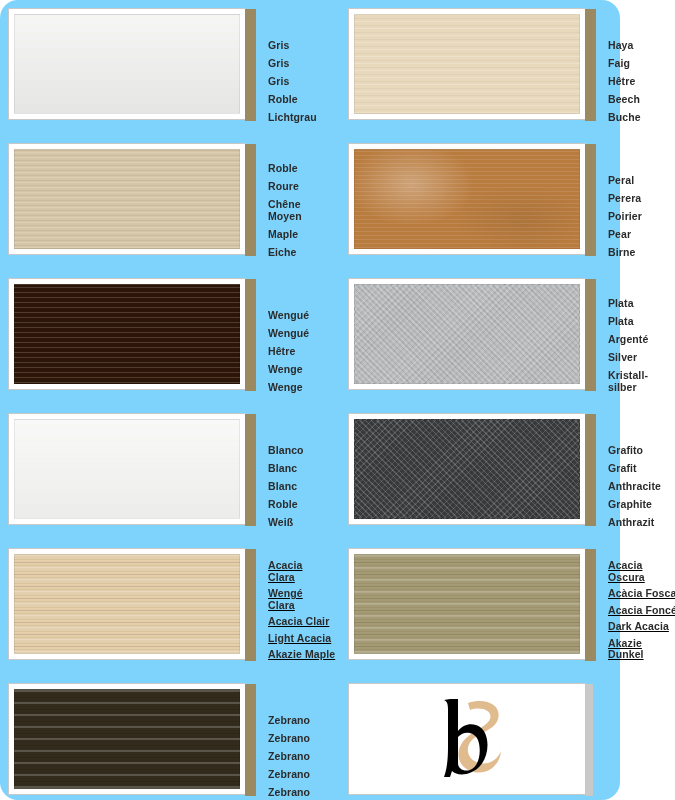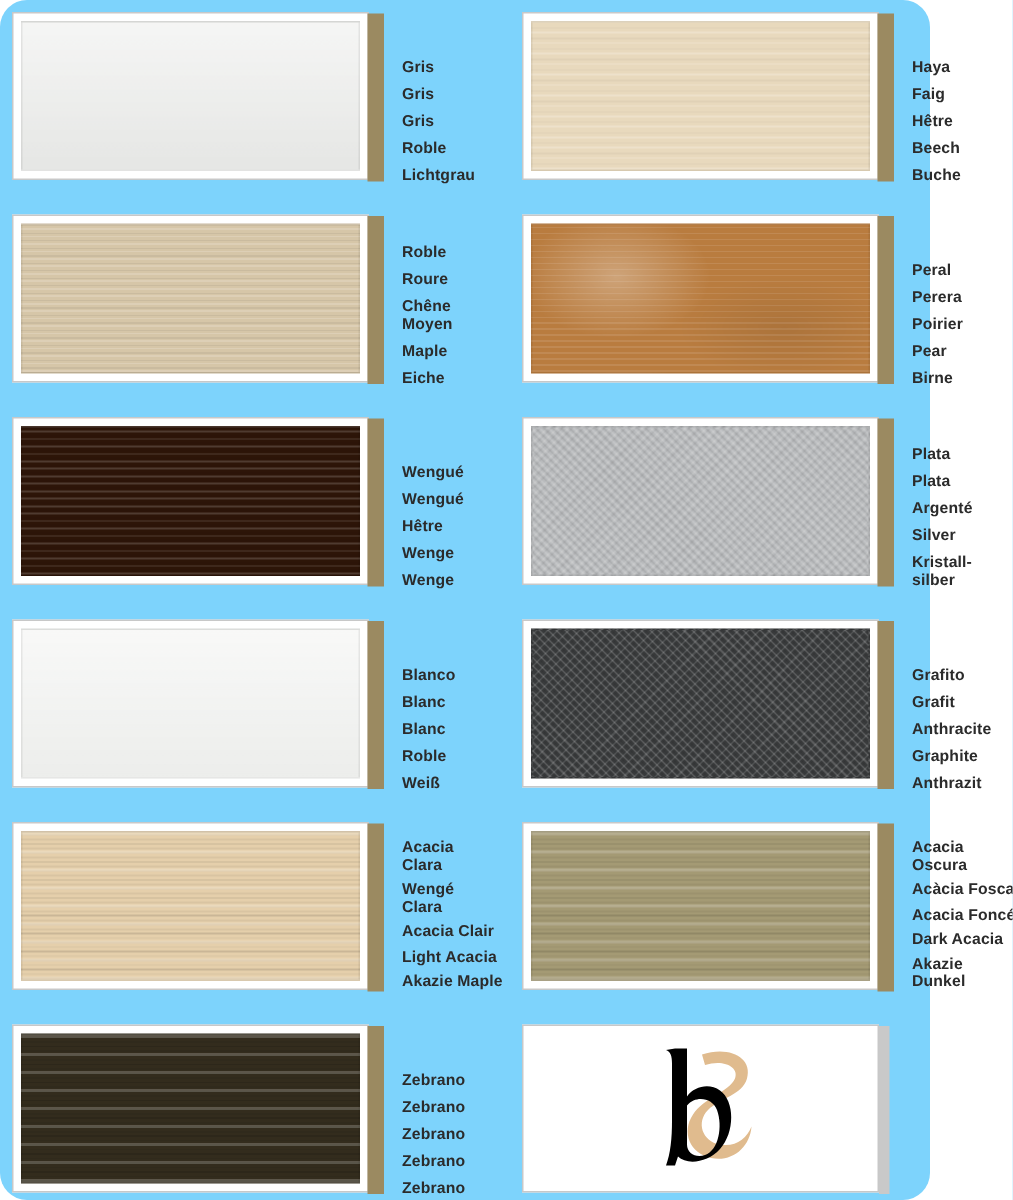--- a/index.html
+++ b/index.html
@@ -82,21 +82,21 @@
     color: #2b2b2b;
     line-height: 11.5px;
     letter-spacing: 0.1px;
     margin-bottom: 6.5px;
     white-space: pre-line;
     font-stretch: condensed;
   }
   .label:last-child { margin-bottom: 0; }
 
   
-  .labels.dense { padding-top: 12px; }
+  .labels.dense { padding-top: 12px; text-decoration: underline; }
   .labels.dense .label { margin-bottom: 5px; }
 
   .labels.low  { padding-top: 32px; }
   .labels.mid  { padding-top: 20px; }
 
   
   .logo-cell {
     position: relative;
     display: flex;
     align-items: flex-start;

